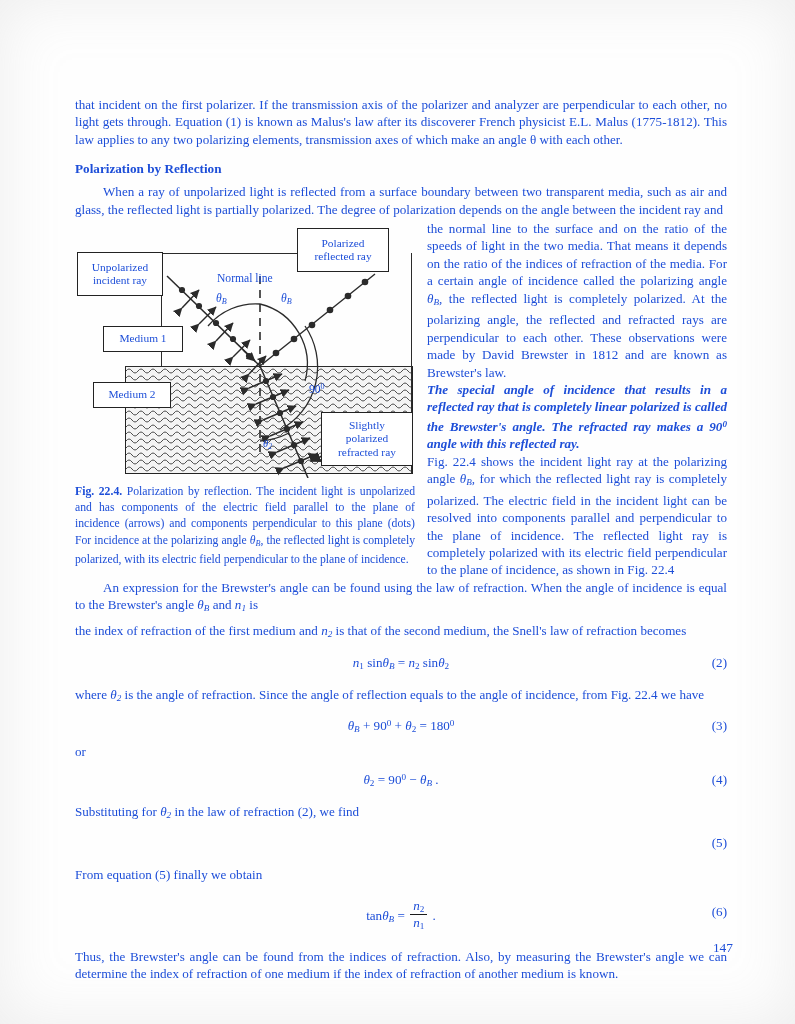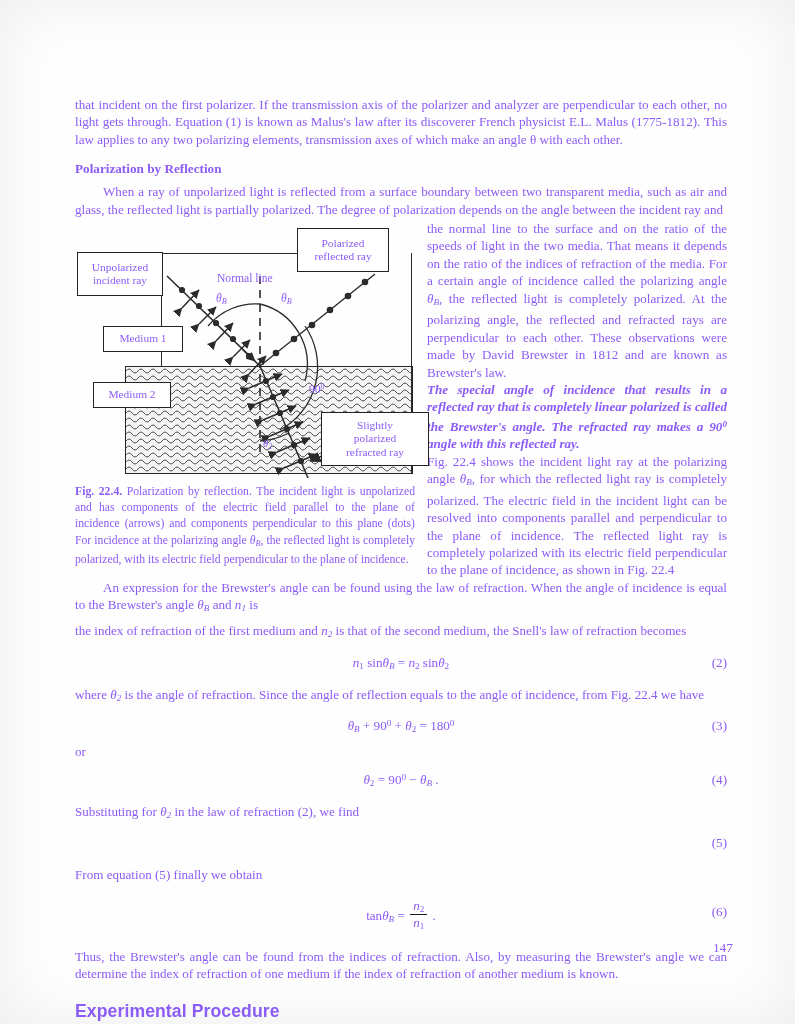--- a/index.html
+++ b/index.html
@@ -9,21 +9,21 @@
     background: #8a8a8a;
   }
   .page {
     position: relative;
     width: 795px;
     height: 1024px;
     margin: 0 auto;
     background: #fefefe;
     overflow: hidden;
     font-family: "Liberation Serif", "DejaVu Serif", serif;
-    color: #8b5cf6;
+    color: #1d4ed8;
     
     box-shadow: inset 0 0 60px rgba(160,160,160,0.18);
   }
   .content {
     position: absolute;
     left: 75px;
     top: 96px;
     width: 652px;
   }
 
@@ -270,21 +270,21 @@
         </div>
 
         <div class="fbox" style="left:28px; top:100px; width:80px; height:26px;">
           <span>Medium 1</span>
         </div>
 
         <div class="fbox" style="left:18px; top:156px; width:78px; height:26px;">
           <span>Medium 2</span>
         </div>
 
-        <div class="fbox" style="left:246px; top:186px; width:108px; height:54px;">
+        <div class="fbox" style="left:246px; top:186px; width:92px; height:54px;">
           <span>
             Slightly<br>polarized<br>refracted ray
           </span>
         </div>
 
         <div class="flabel" style="left:142px; top:46px;">Normal line</div>
 
         <div class="flabel" style="left:141px; top:66px; font-style:italic;">
           θ<sub class="s">B</sub>
         </div>
@@ -364,18 +364,17 @@
         <span class="frac">
           <span class="num"><span class="mi">n</span><sub class="s">2</sub></span>
           <span class="den"><span class="mi">n</span><sub class="s">1</sub></span>
         </span> .
       </div>
       <div class="eqnum" style="top:6px;">(6)</div>
     </div>
 
     <p class="body">Thus, the Brewster's angle can be found from the indices of refraction. Also, by measuring the Brewster's angle we can determine the index of refraction of one medium if the index of refraction of another medium is known.</p>
 
-    <h2 class="exp">Experimental Procedure</h2>
 
   </div>
 
   <div class="pagenum">147</div>
 </div>
 
 </body></html>

